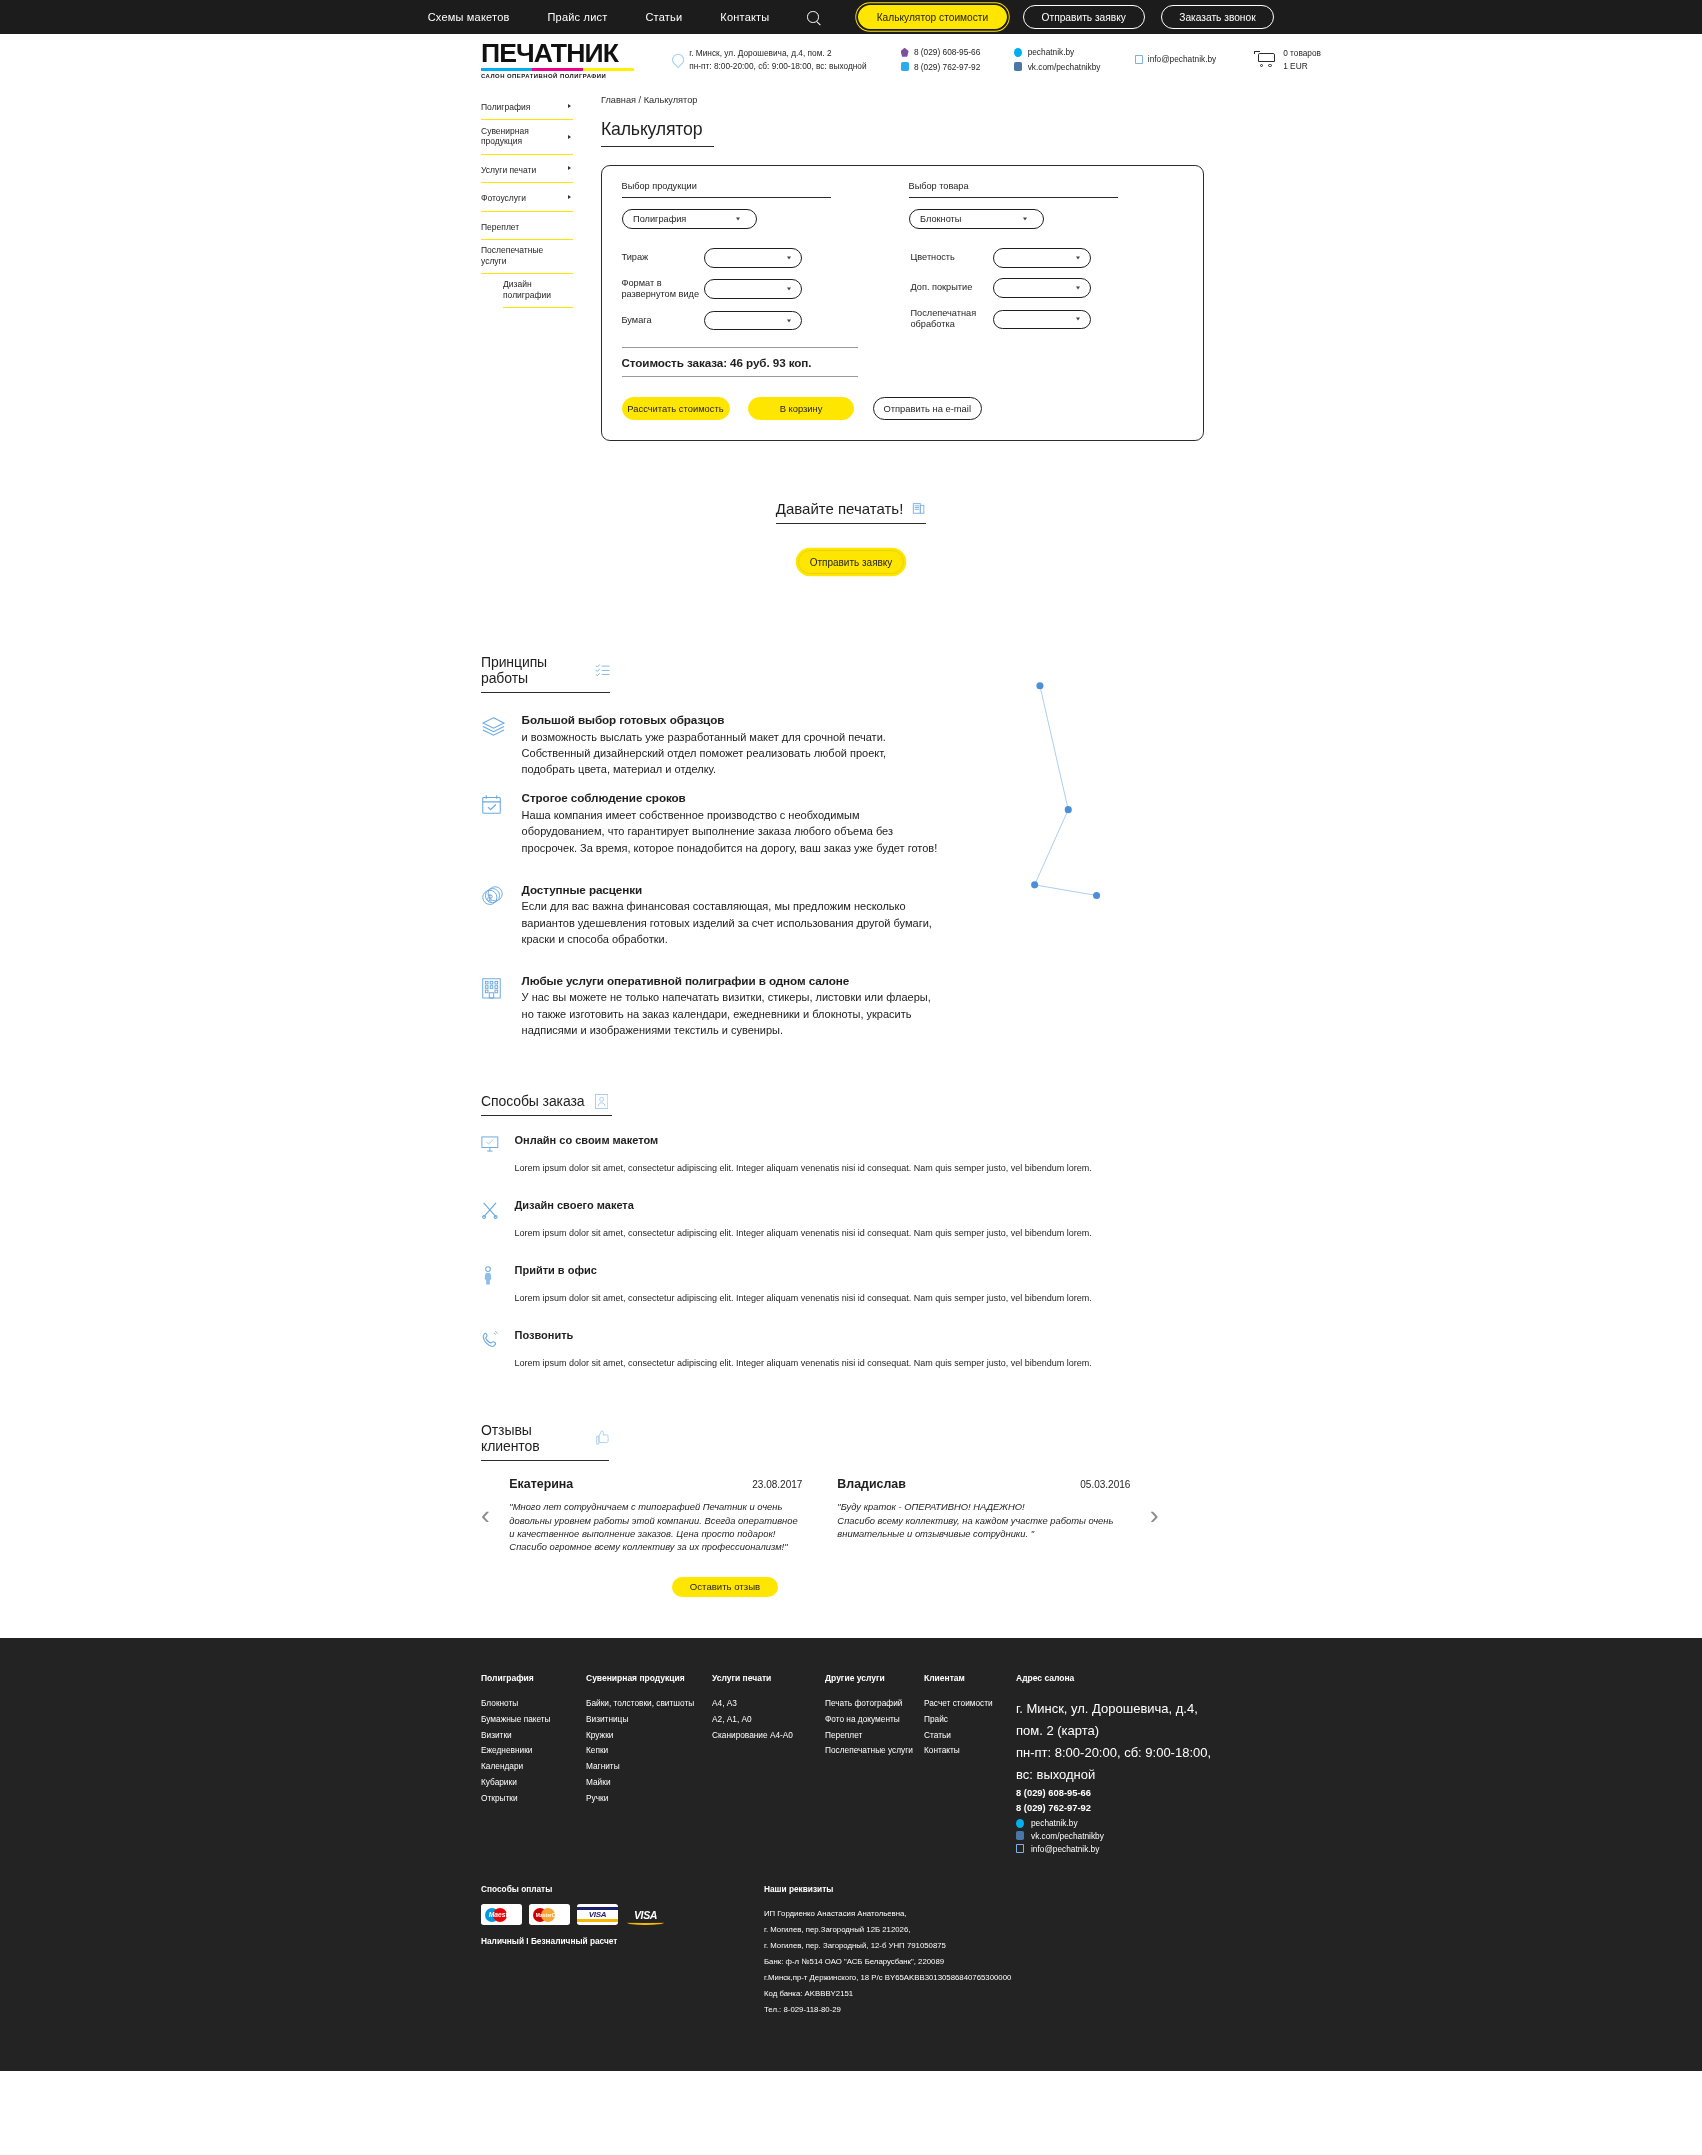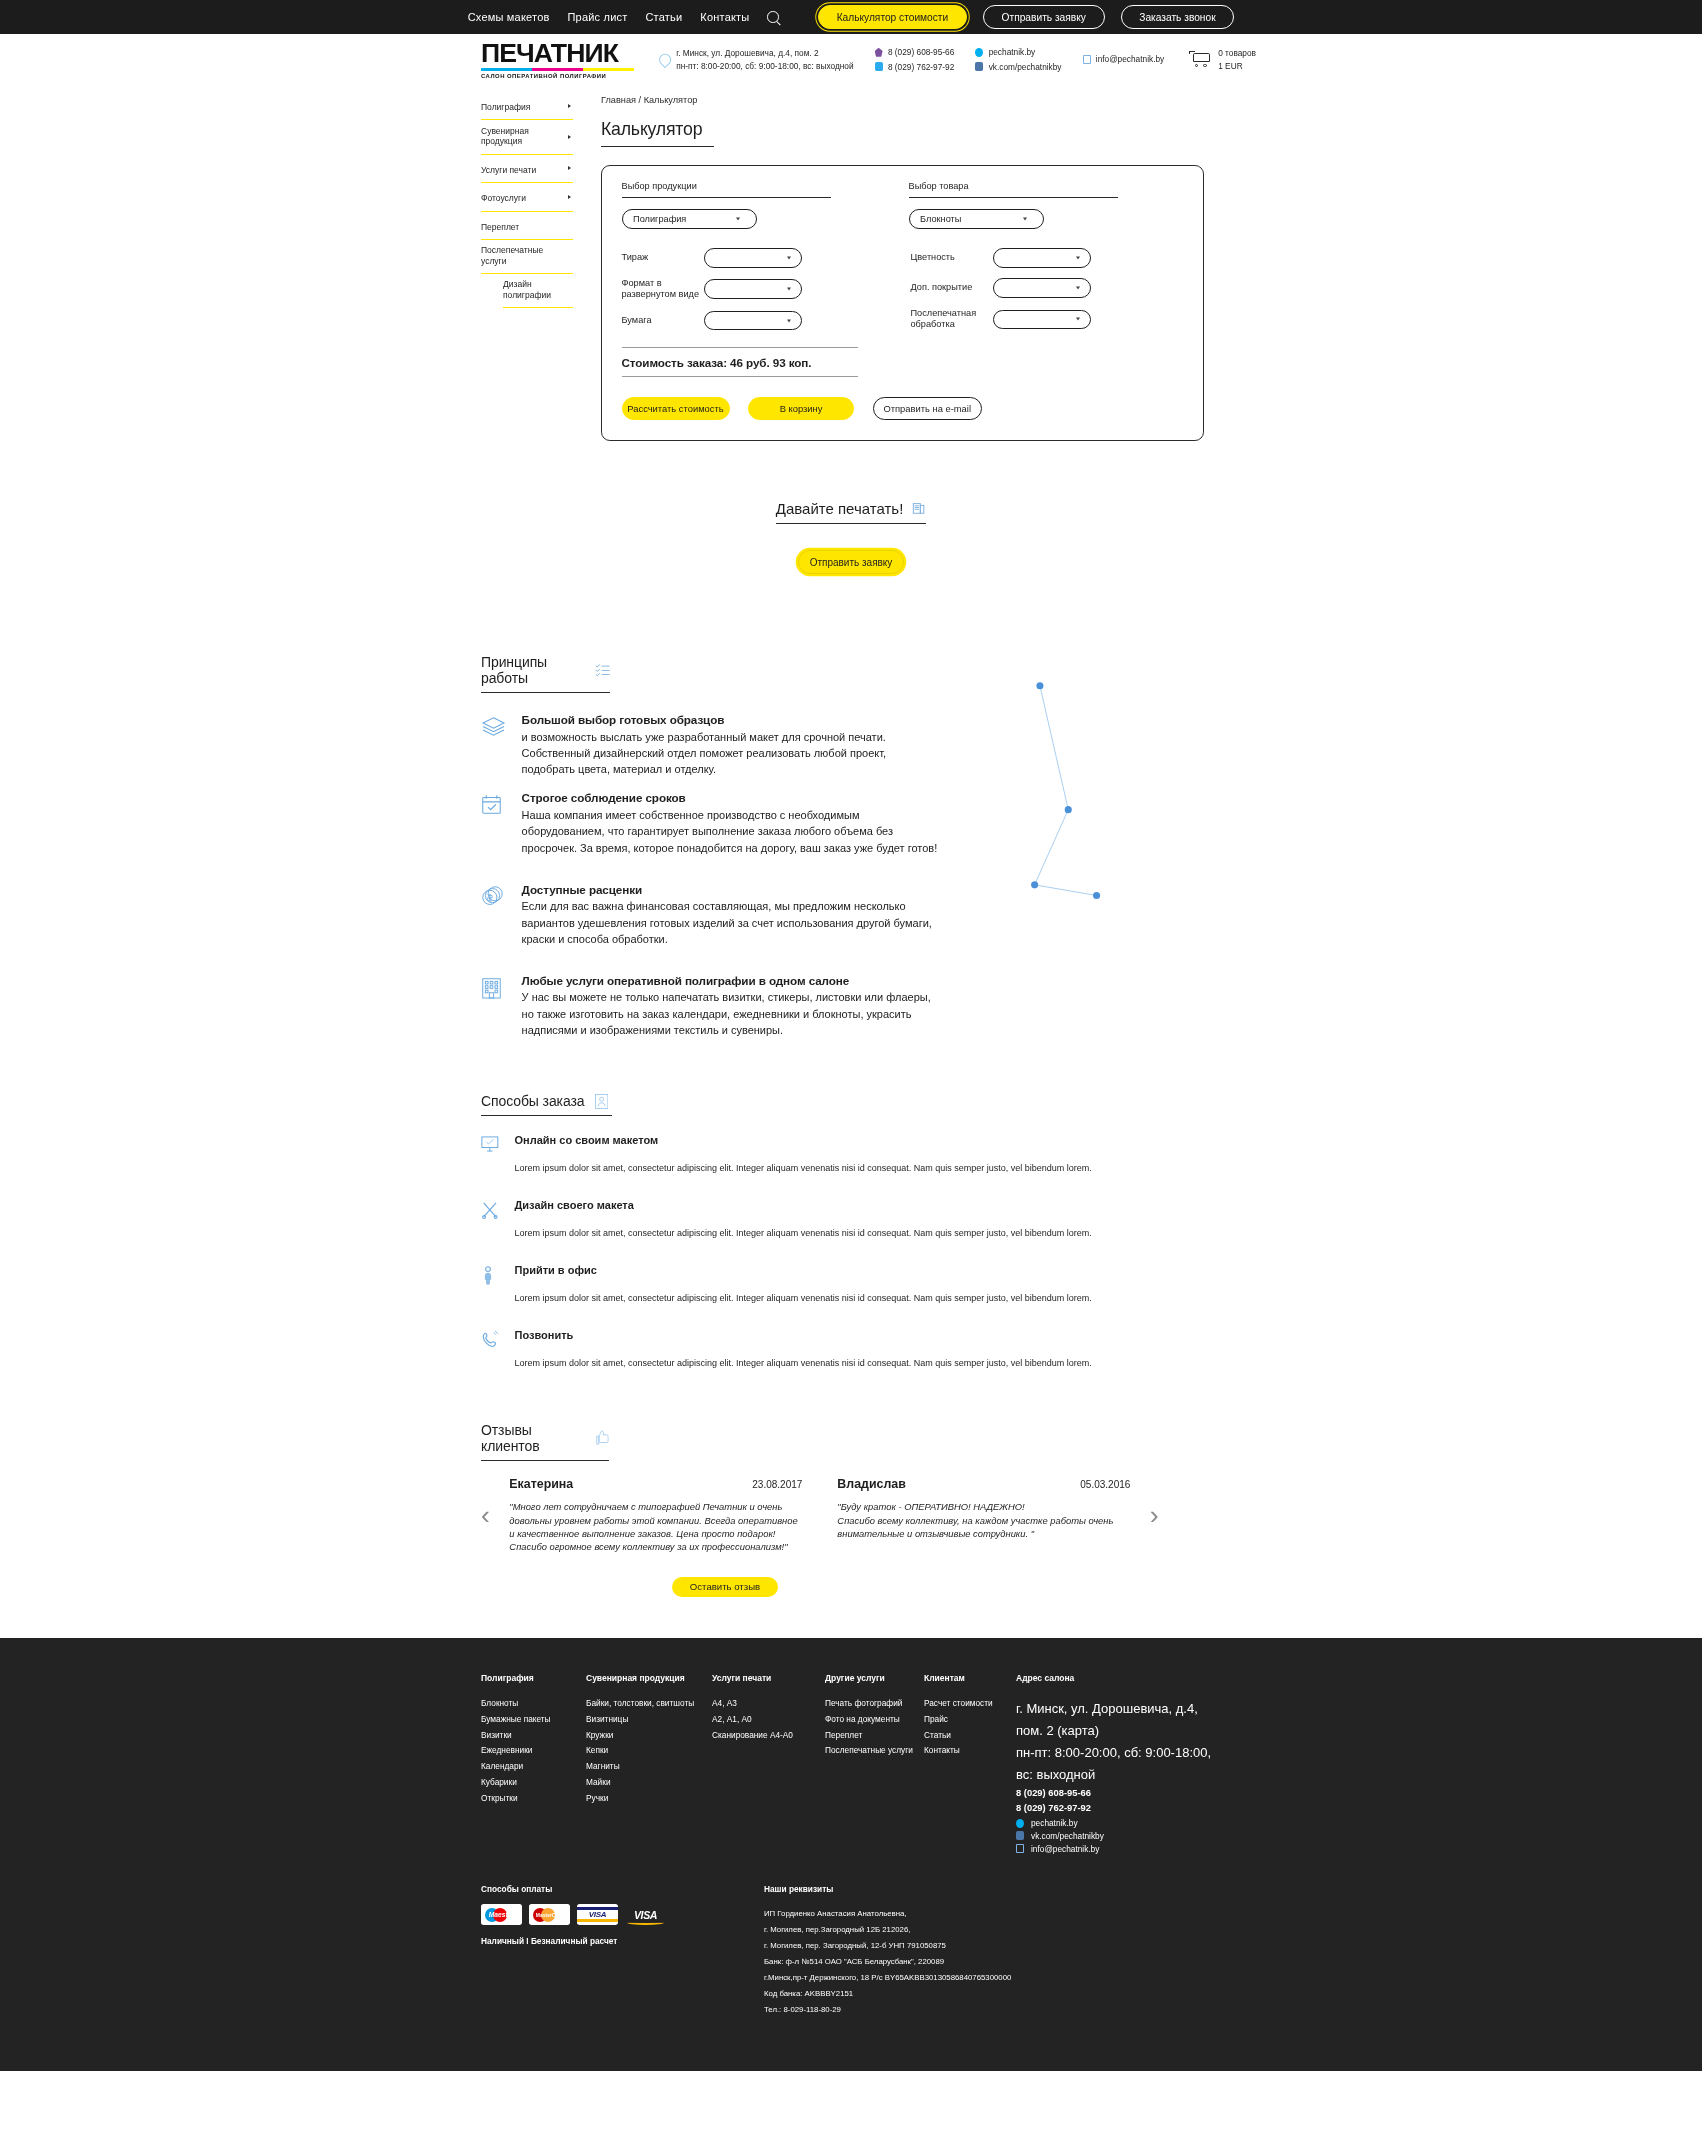--- a/index.html
+++ b/index.html
@@ -14,21 +14,21 @@
 
   
   .topbar {
     background: #1c1c1c;
     height: 34px;
     display: flex;
     align-items: center;
     justify-content: center;
     gap: 0;
   }
-  .topnav { display: flex; align-items: center; gap: 18px; }
+  .topnav { display: flex; align-items: center; gap: 38px; }
   .topnav a {
     color: #fff; font-size: 11px; text-decoration: none; letter-spacing: 0.2px; white-space: nowrap;
   }
   .search-ic {
     width: 11.5px; height: 11.5px; border: 1.2px solid #fff; border-radius: 50%;
     position: relative; display: inline-block;
   }
   .search-ic::after {
     content: ""; position: absolute; right: -3.5px; bottom: -2.7px;
     width: 5.3px; height: 1.2px; background: #fff; transform: rotate(45deg);
@@ -38,21 +38,21 @@
     border-radius: 17.7px; height: 24px; padding: 0 17.7px;
     display: inline-flex; align-items: center; justify-content: center;
     font-size: 10.2px; white-space: nowrap; cursor: pointer;
   }
   .pill.yellow { background: #ffe600; color: #1c1c1c; border: 0.9px solid #ffe600; box-shadow: 0 0 0 1.8px #1c1c1c, 0 0 0 2.7px #ffe600; }
   .pill.ghost { background: transparent; color: #fff; border: 0.9px solid #fff; }
 
   
   .header {
     height: 51px; display: flex; align-items: center;
-    padding-left: 481px; gap: 0; border-bottom: 0;
+    padding-left: 481px; gap: 13px; border-bottom: 0;
   }
   .logo { width: 158px; }
   .logo .logo-word {
     font-size: 26.6px; font-weight: 700; letter-spacing: -0.9px; line-height: 1;
     font-family: "Liberation Sans", sans-serif; color: #111;
   }
   .logo .logo-bars { display: flex; height: 3.5px; width: 153px; margin-top: 0.9px; }
   .logo .logo-bars i { flex: 1; display: block; }
   .logo .b1 { background: #00aeef; }
   .logo .b2 { background: #ec008c; }

